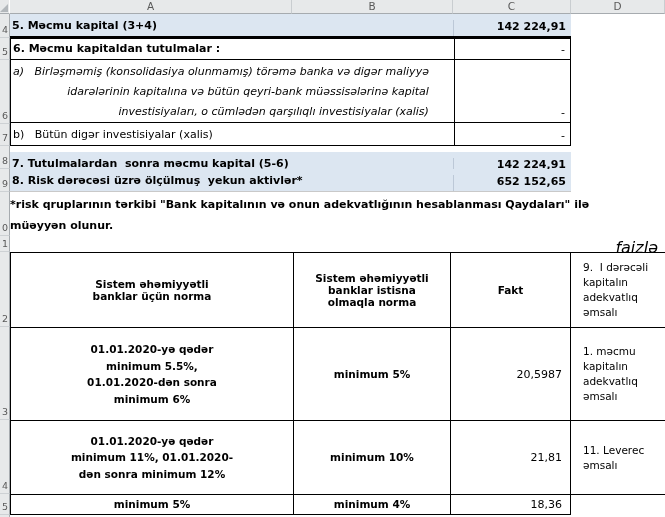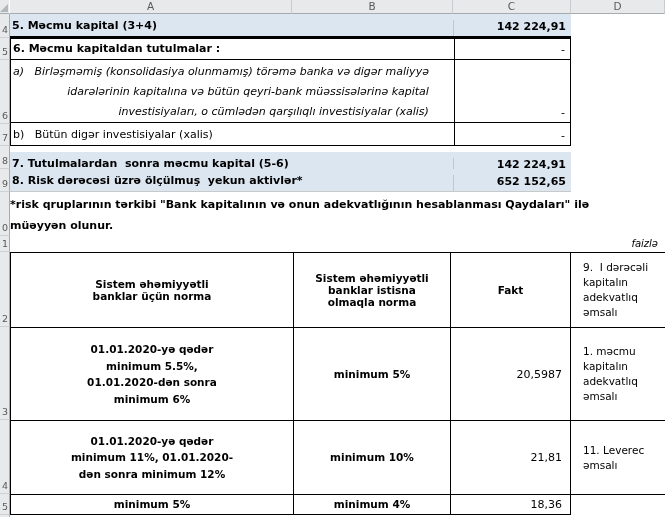--- a/index.html
+++ b/index.html
@@ -43,21 +43,21 @@
   .bx{box-sizing:border-box;display:flex;overflow:hidden;}
   .bx-label{align-items:flex-end;padding:0 2px 3px 2px;font-size:11px;line-height:14px;white-space:pre-wrap;}
   .bx-label.bold{font-weight:bold;}
   .bx-label.tall{line-height:20px;padding-bottom:0;font-style:italic;}
   .bx-value{align-items:flex-end;justify-content:flex-end;padding:0 5px 3px 0;font-size:11px;border-left:1.5px solid #000;}
   .bb-black{border-bottom:1.5px solid #000;}
   
   .footnote{position:absolute;left:10px;top:194px;width:640px;font-size:11px;font-weight:bold;
     line-height:21px;white-space:pre-wrap;}
   .unit{position:absolute;left:453px;top:238px;width:205px;text-align:right;
-    font-size:10px;font-style:italic;}
+    font-size:16px;font-style:italic;}
   
   .t2{
     position:absolute;left:10px;top:252px;width:662px;height:263px;box-sizing:border-box;
     border-top:1.5px solid #000;border-left:1.5px solid #000;
     display:grid;grid-template-columns:283px 157px 120px auto;grid-template-rows:75px 93px 74px auto;
   }
   .t2c{box-sizing:border-box;border-right:1.5px solid #000;border-bottom:1.5px solid #000;
     display:flex;align-items:center;font-size:10.5px;}
   .t2-head{justify-content:center;text-align:center;font-weight:bold;white-space:pre;}
   .t2-name{justify-content:flex-start;text-align:left;font-weight:normal;padding-left:12px;white-space:pre-wrap;line-height:15px;}

